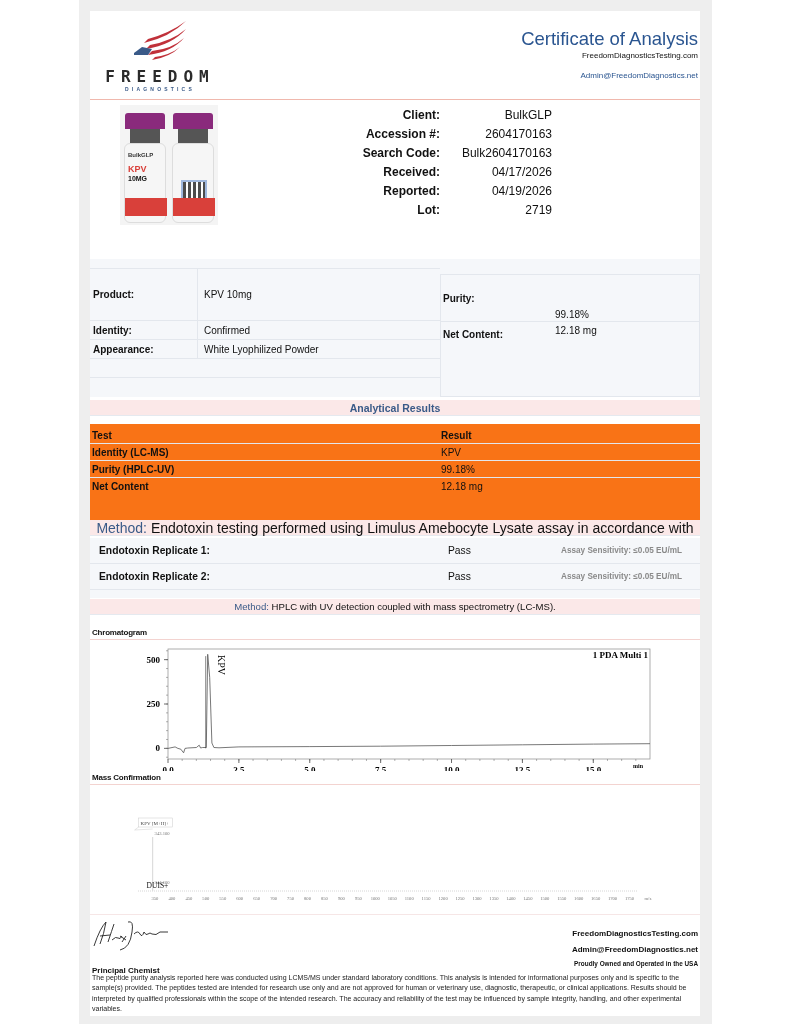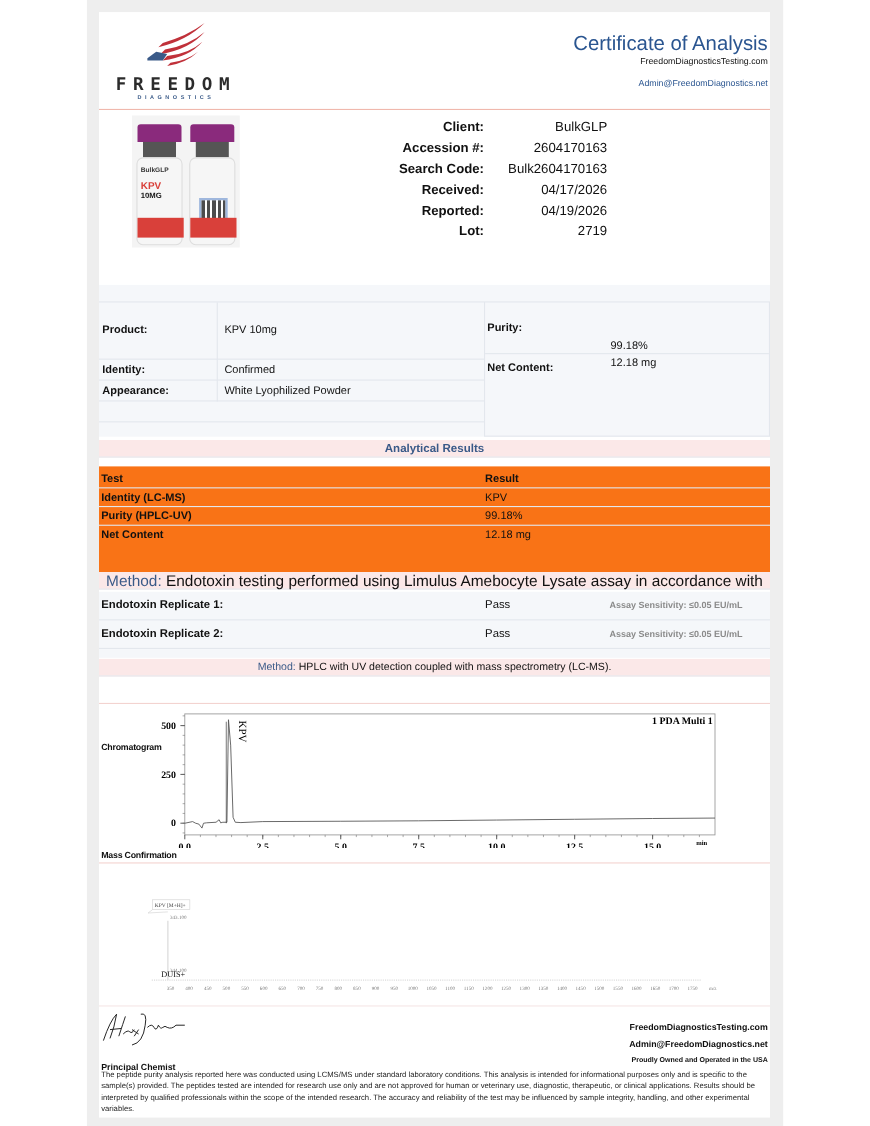--- a/index.html
+++ b/index.html
@@ -37,37 +37,37 @@
   .info-row .v { width: 112px; text-align: right; }
 
   
   .bar { left: 0; width: 610px; height: 16px; background: #fbe8e8; text-align: center; font-size: 10.5px; font-weight: bold; color: #3a5a88; line-height: 16px; border-bottom: 1px solid #e5e9ef; }
   .bar.method { font-weight: normal; color: #111; font-size: 14px; }
   .bar.method .mlabel { color: #3a5a88; }
   .bar.method2 { font-weight: normal; color: #111; font-size: 9.6px; }
 
   
   .summary { left: 0; top: 248px; width: 610px; height: 138px; background: #f5f7fa; }
-  .sum-left { left: 0; top: 15px; width: 350px; }
+  .sum-left { left: 0; top: 9px; width: 350px; }
   .sum-row { display: flex; border-bottom: 1px solid #e3e7ed; font-size: 10px; }
   .sum-row .k { width: 108px; padding-left: 3px; font-weight: bold; border-right: 1px solid #e3e7ed; }
   .sum-row .v { flex: 1; padding-left: 0; }
   .sum-right { left: 350px; top: 15px; width: 260px; height: 123px; border: 1px solid #e3e7ed; }
 
   
   .results { left: 0; top: 413px; width: 610px; height: 96px; background: #f97316; }
   .res-row { display: flex; height: 17px; align-items: center; font-size: 10px; border-bottom: 1px solid #e3e7ed; }
   .res-row .t { width: 351px; padding-left: 2px; }
   .res-row .r { flex: 1; }
   .res-row.bold .t, .res-row .t.b { font-weight: bold; }
 
   
   .endo { left: 0; top: 527px; width: 610px; height: 60px; background: #f5f7fa; }
   .endo-row { display: flex; height: 26px; align-items: center; font-size: 10.3px; border-bottom: 1px solid #e3e7ed; }
-  .endo-row .t { width: 351px; padding-left: 2px; font-weight: bold; }
+  .endo-row .t { width: 351px; padding-left: 2px; font-weight: bold; margin-left: 7px; }
   .endo-row .r { width: 113px; }
   .endo-row .s { flex: 1; font-size: 8.2px; font-weight: bold; color: #8a8a8a; }
 
   
   .sub-title { font-size: 8px; font-weight: bold; letter-spacing: -0.2px; }
   .sub-rule { left: 0; width: 610px; height: 1px; background: #f3d3d0; }
   svg text { font-family: "Liberation Serif", serif; }
 
   
   .sig-rule { left: 0; top: 903px; width: 610px; height: 1px; background: #f6e6e6; }
@@ -212,21 +212,21 @@
       <span class="r">Pass</span>
       <span class="s">Assay Sensitivity: ≤0.05 EU/mL</span>
     </div>
   </div>
 
   <div class="abs bar method2" style="top:588px;">
     <span style="color:#3a5a88;">Method:</span>
     <span>HPLC with UV detection coupled with mass spectrometry (LC-MS).</span>
   </div>
 
-  <div class="abs sub-title" style="left:2px;top:617px;margin-top:47px;">Chromatogram</div>
+  <div class="abs sub-title" style="left:2px;top:617px;">Chromatogram</div>
   <div class="abs sub-rule" style="top:628px;"></div>
   <svg id="chromo" class="abs" style="left:0;top:630px;" width="610" height="130">
       <rect x="78" y="8" width="482" height="110" fill="none" stroke="#999" stroke-width="0.8"></rect>
       <line x1="74" y1="107.35483870967742" x2="78" y2="107.35483870967742" stroke="#444" stroke-width="0.8"></line>
       <text x="70" y="110.35483870967742" text-anchor="end" font-size="9" font-weight="bold">0</text>
       <line x1="74" y1="63" x2="78" y2="63" stroke="#444" stroke-width="0.8"></line>
       <text x="70" y="66" text-anchor="end" font-size="9" font-weight="bold">250</text>
       <line x1="74" y1="18.645161290322577" x2="78" y2="18.645161290322577" stroke="#444" stroke-width="0.8"></line>
       <text x="70" y="21.645161290322577" text-anchor="end" font-size="9" font-weight="bold">500</text>
       <line x1="76" y1="116.2258064516129" x2="78" y2="116.2258064516129" stroke="#666" stroke-width="0.5"></line>

